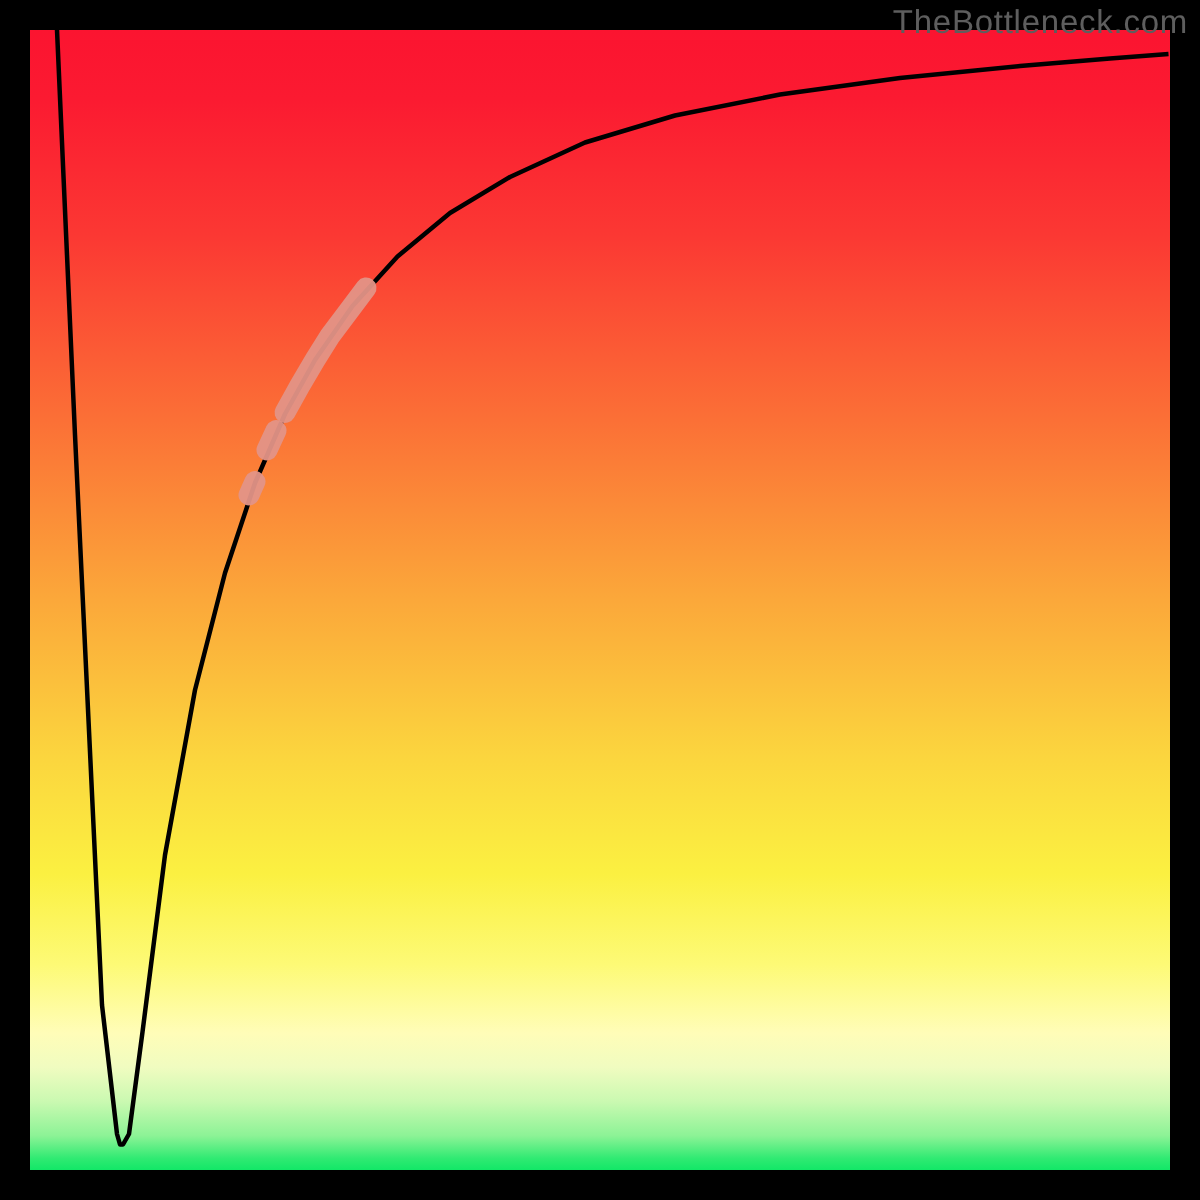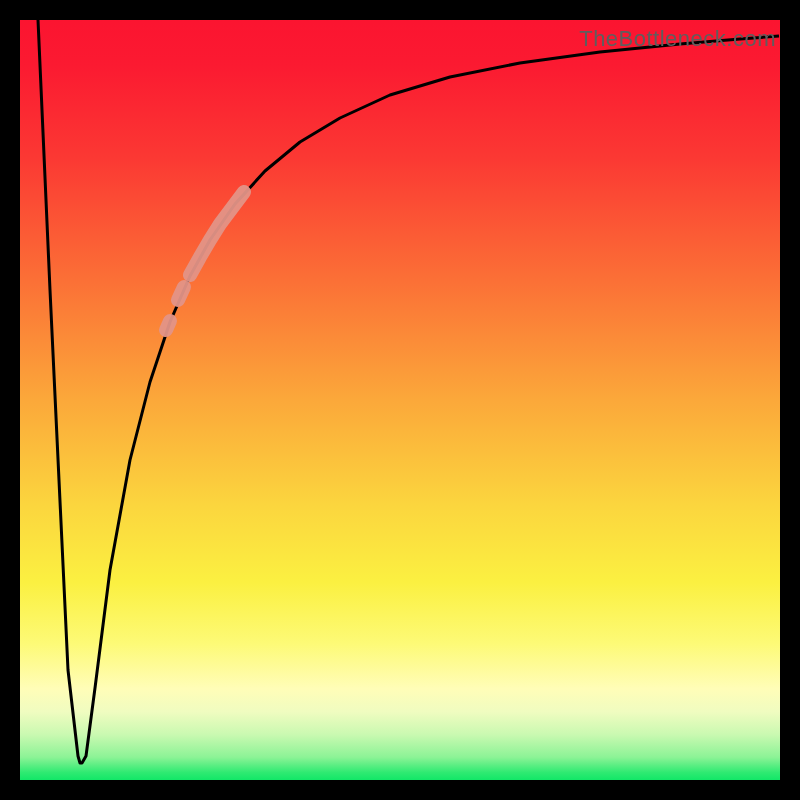--- a/index.html
+++ b/index.html
@@ -41,27 +41,26 @@
       #f0fcc0 91%,
       #caf9b1 94%,
       #8cf396 97%,
       #2fea72 99%,
       #12e767 100%
     );
   }
   .watermark {
     position: absolute;
     top: 2px;
-    right: 24px;
+    right: 8px;
     font-size: 22px;
     font-weight: 500;
     color: #5e5e5e;
     letter-spacing: 0.5px;
     user-select: none;
-    margin-top: 24px;
   }
   svg.curve {
     position: absolute;
     left: 0; top: 0;
     width: 760px;
     height: 760px;
   }
 </style>
 </head>
 <body>

